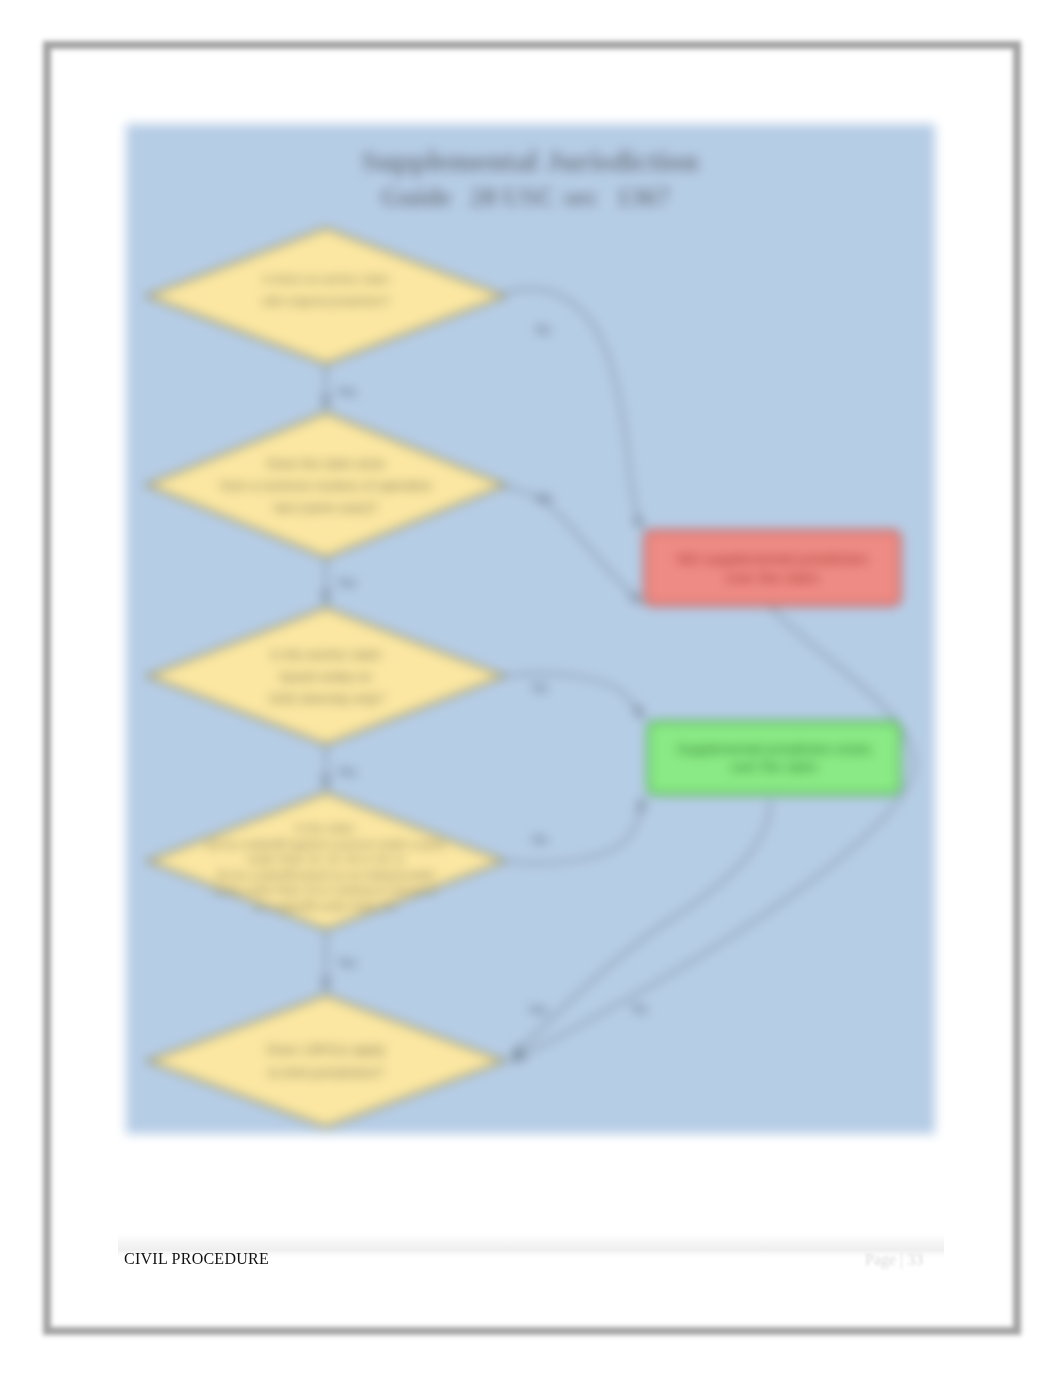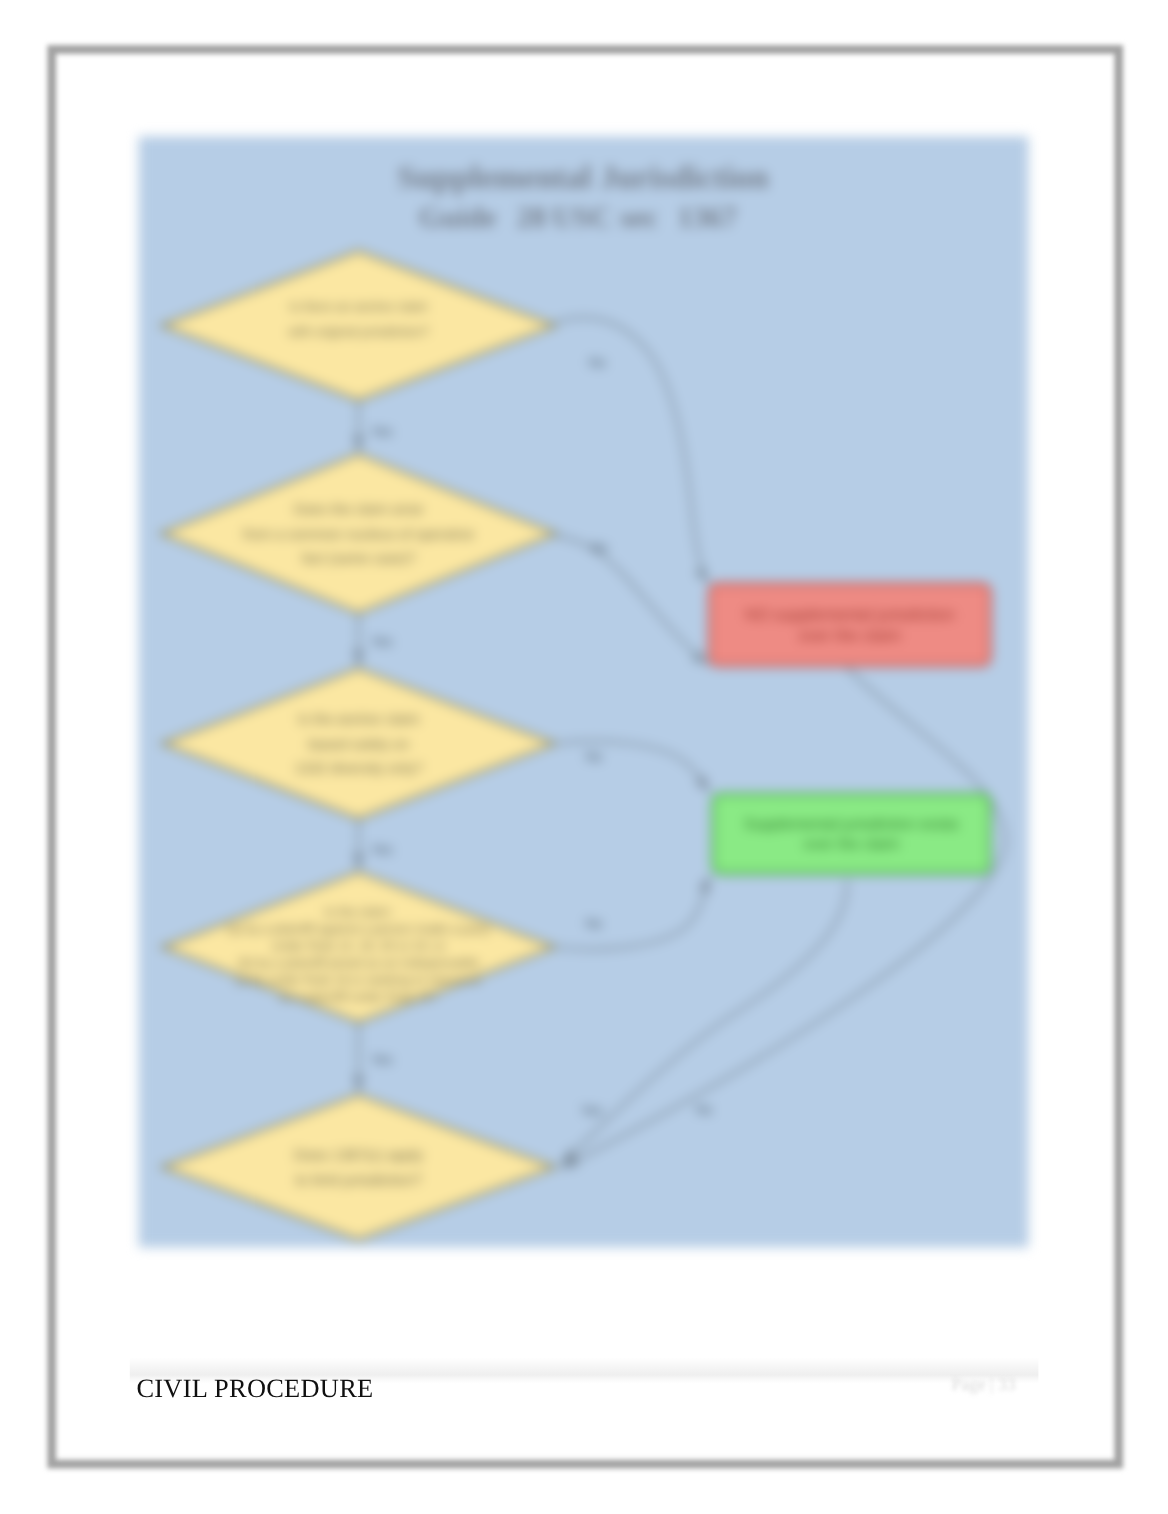--- a/index.html
+++ b/index.html
@@ -68,15 +68,15 @@
           <text x="414" y="720" class="elab" font-size="12.2">No</text>
           <text x="514" y="889" class="elab" font-size="12.2">No</text>
           <text x="412" y="890" class="elab" font-size="12.2">Yes</text>
         </g>
       <text id="t1" class="dtitle" x="404" y="47" font-size="30">Supplemental Jurisdiction</text>
       <text id="t2" class="dtitle" y="82" font-size="27" text-anchor="start"><tspan x="290" y="82">Guide</tspan><tspan x="357" y="82">28</tspan><tspan x="403" y="82">USC</tspan><tspan x="455" y="82">sec</tspan><tspan x="517" y="82">1367</tspan></text>
     </svg>
   </div>
 
   <div class="ftr" style="left:118px;top:1234px;width:826px;height:24px;background:linear-gradient(to bottom,rgba(246,246,246,0) 0%,rgba(242,242,242,0.8) 40%,rgba(238,238,238,0.95) 66%,rgba(245,245,245,0.5) 85%,rgba(252,252,252,0) 100%);"></div>
-  <div class="ftr" style="left:124px;top:1250px;font-size:24px;letter-spacing:0.25px;color:#101010;">CIVIL PROCEDURE</div>
+  <div class="ftr" style="left:124px;top:1250px;font-size:16px;letter-spacing:0.25px;color:#101010;">CIVIL PROCEDURE</div>
   <div class="ftr" style="left:865px;top:1251px;font-size:16px;color:#d8d8d8;filter:blur(1.8px);">Page | 33</div>
 </div>
 
 </body></html>

